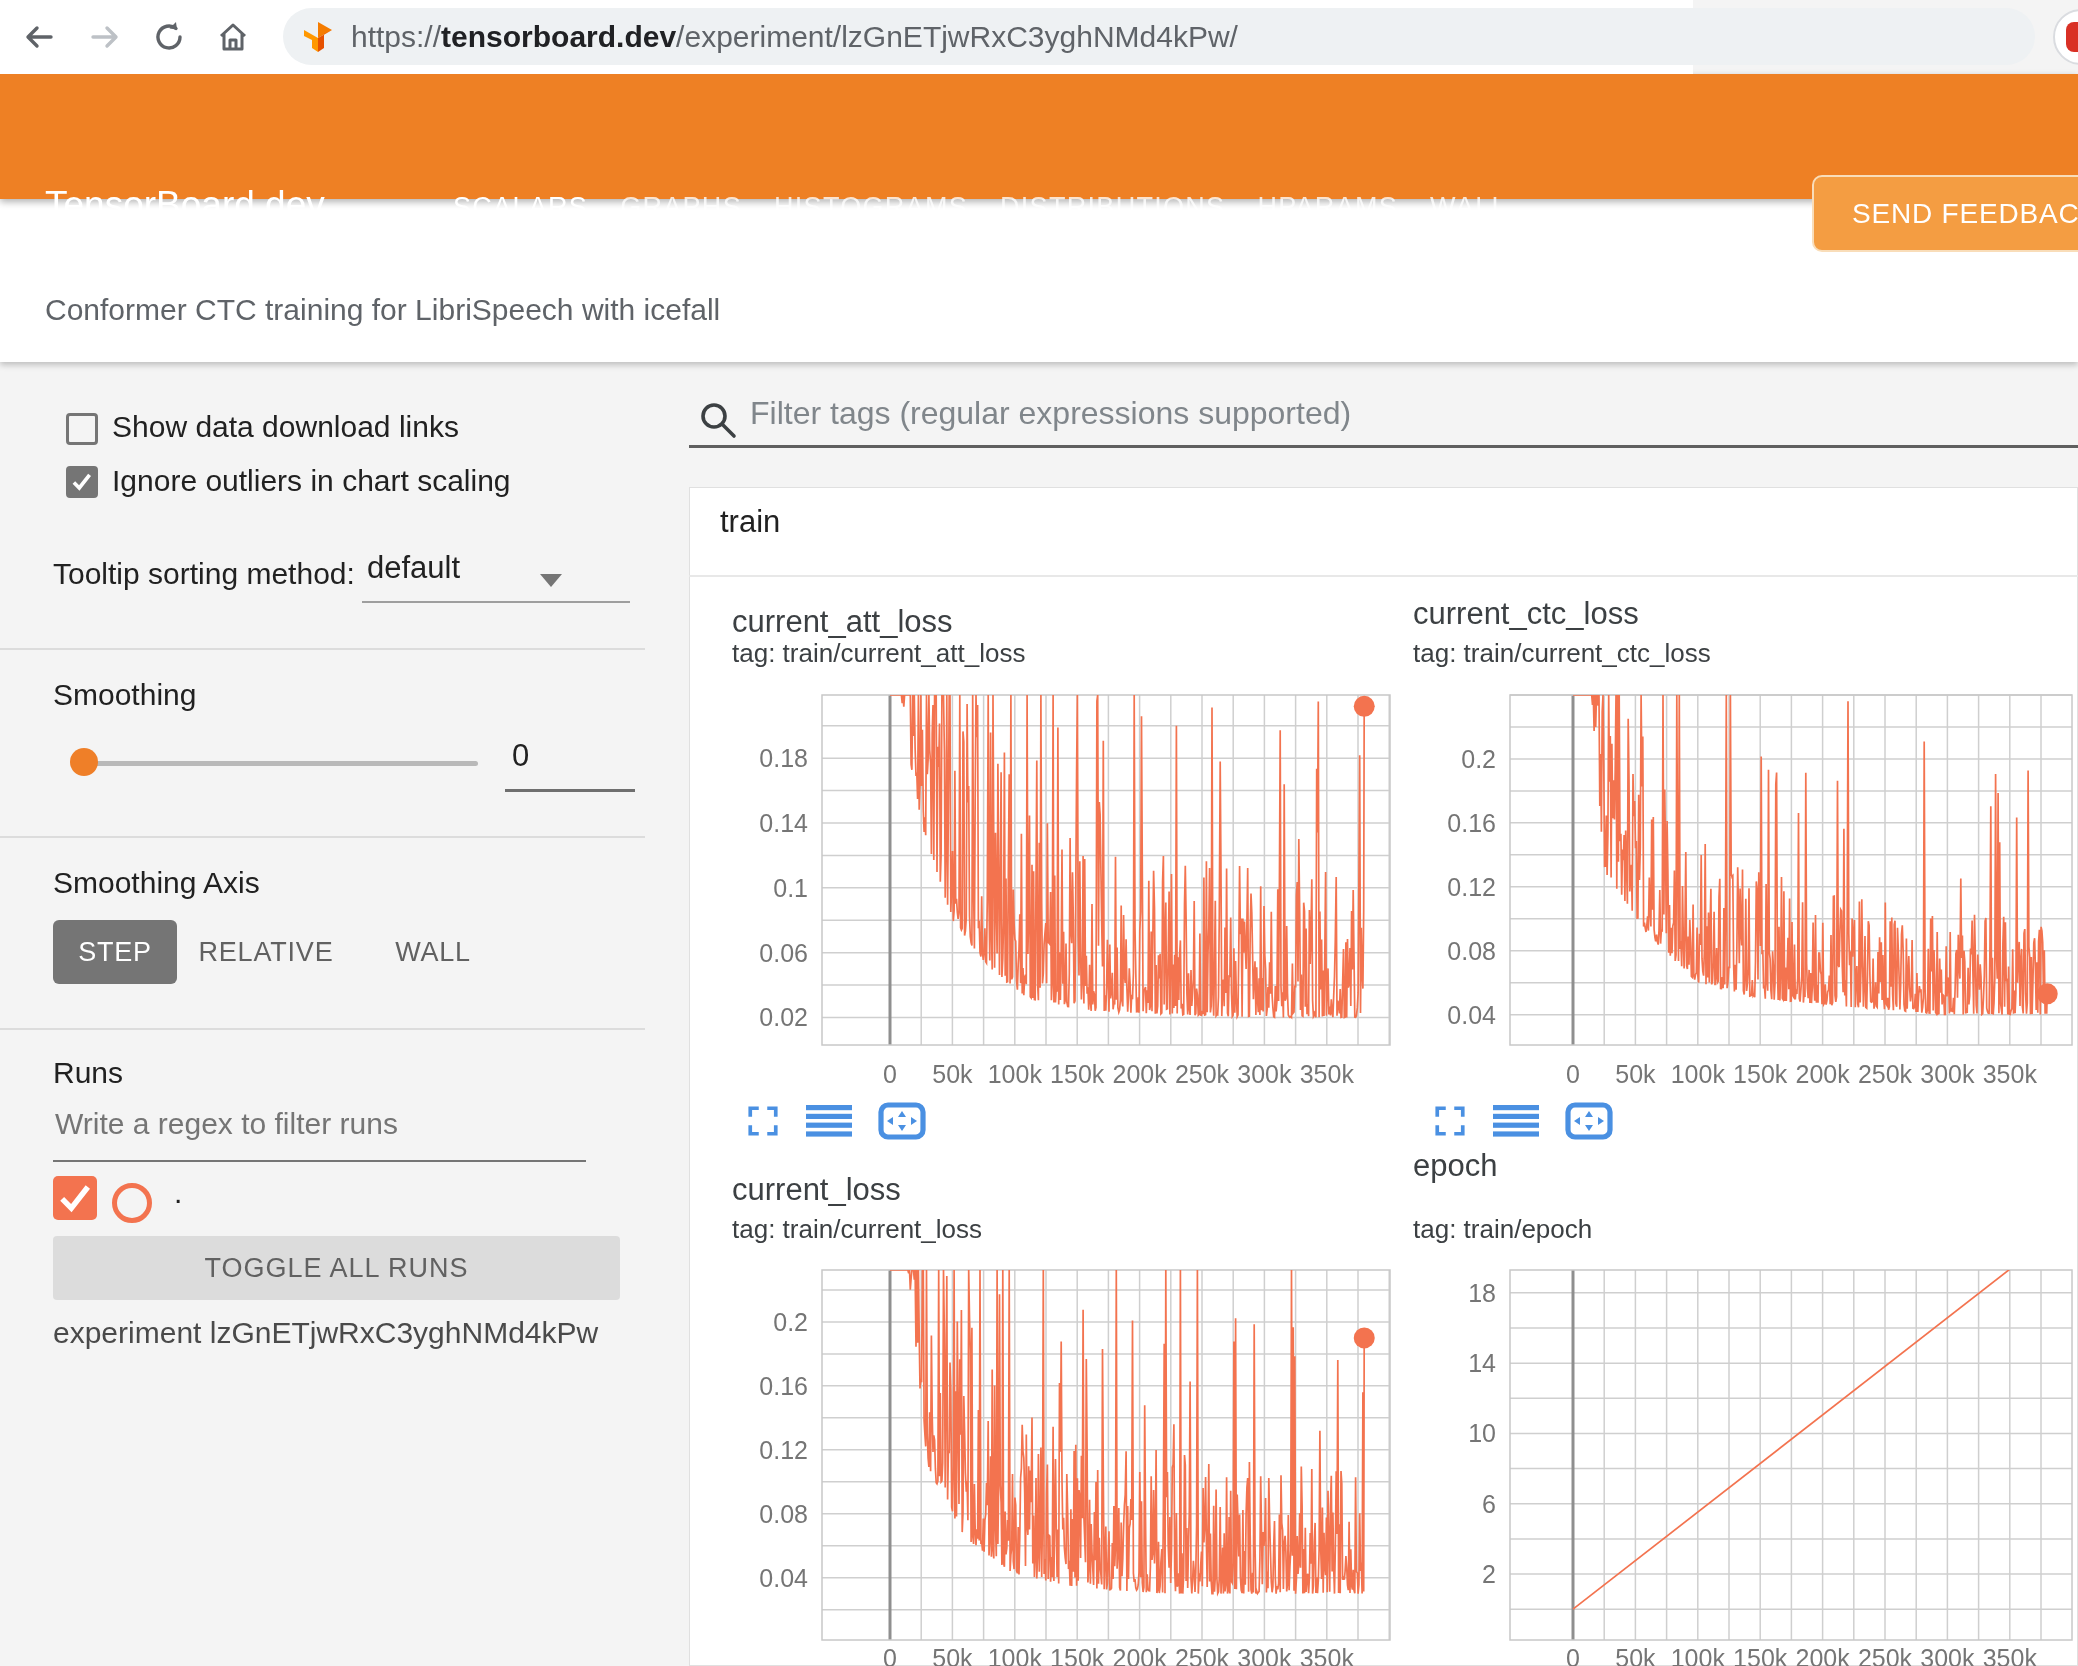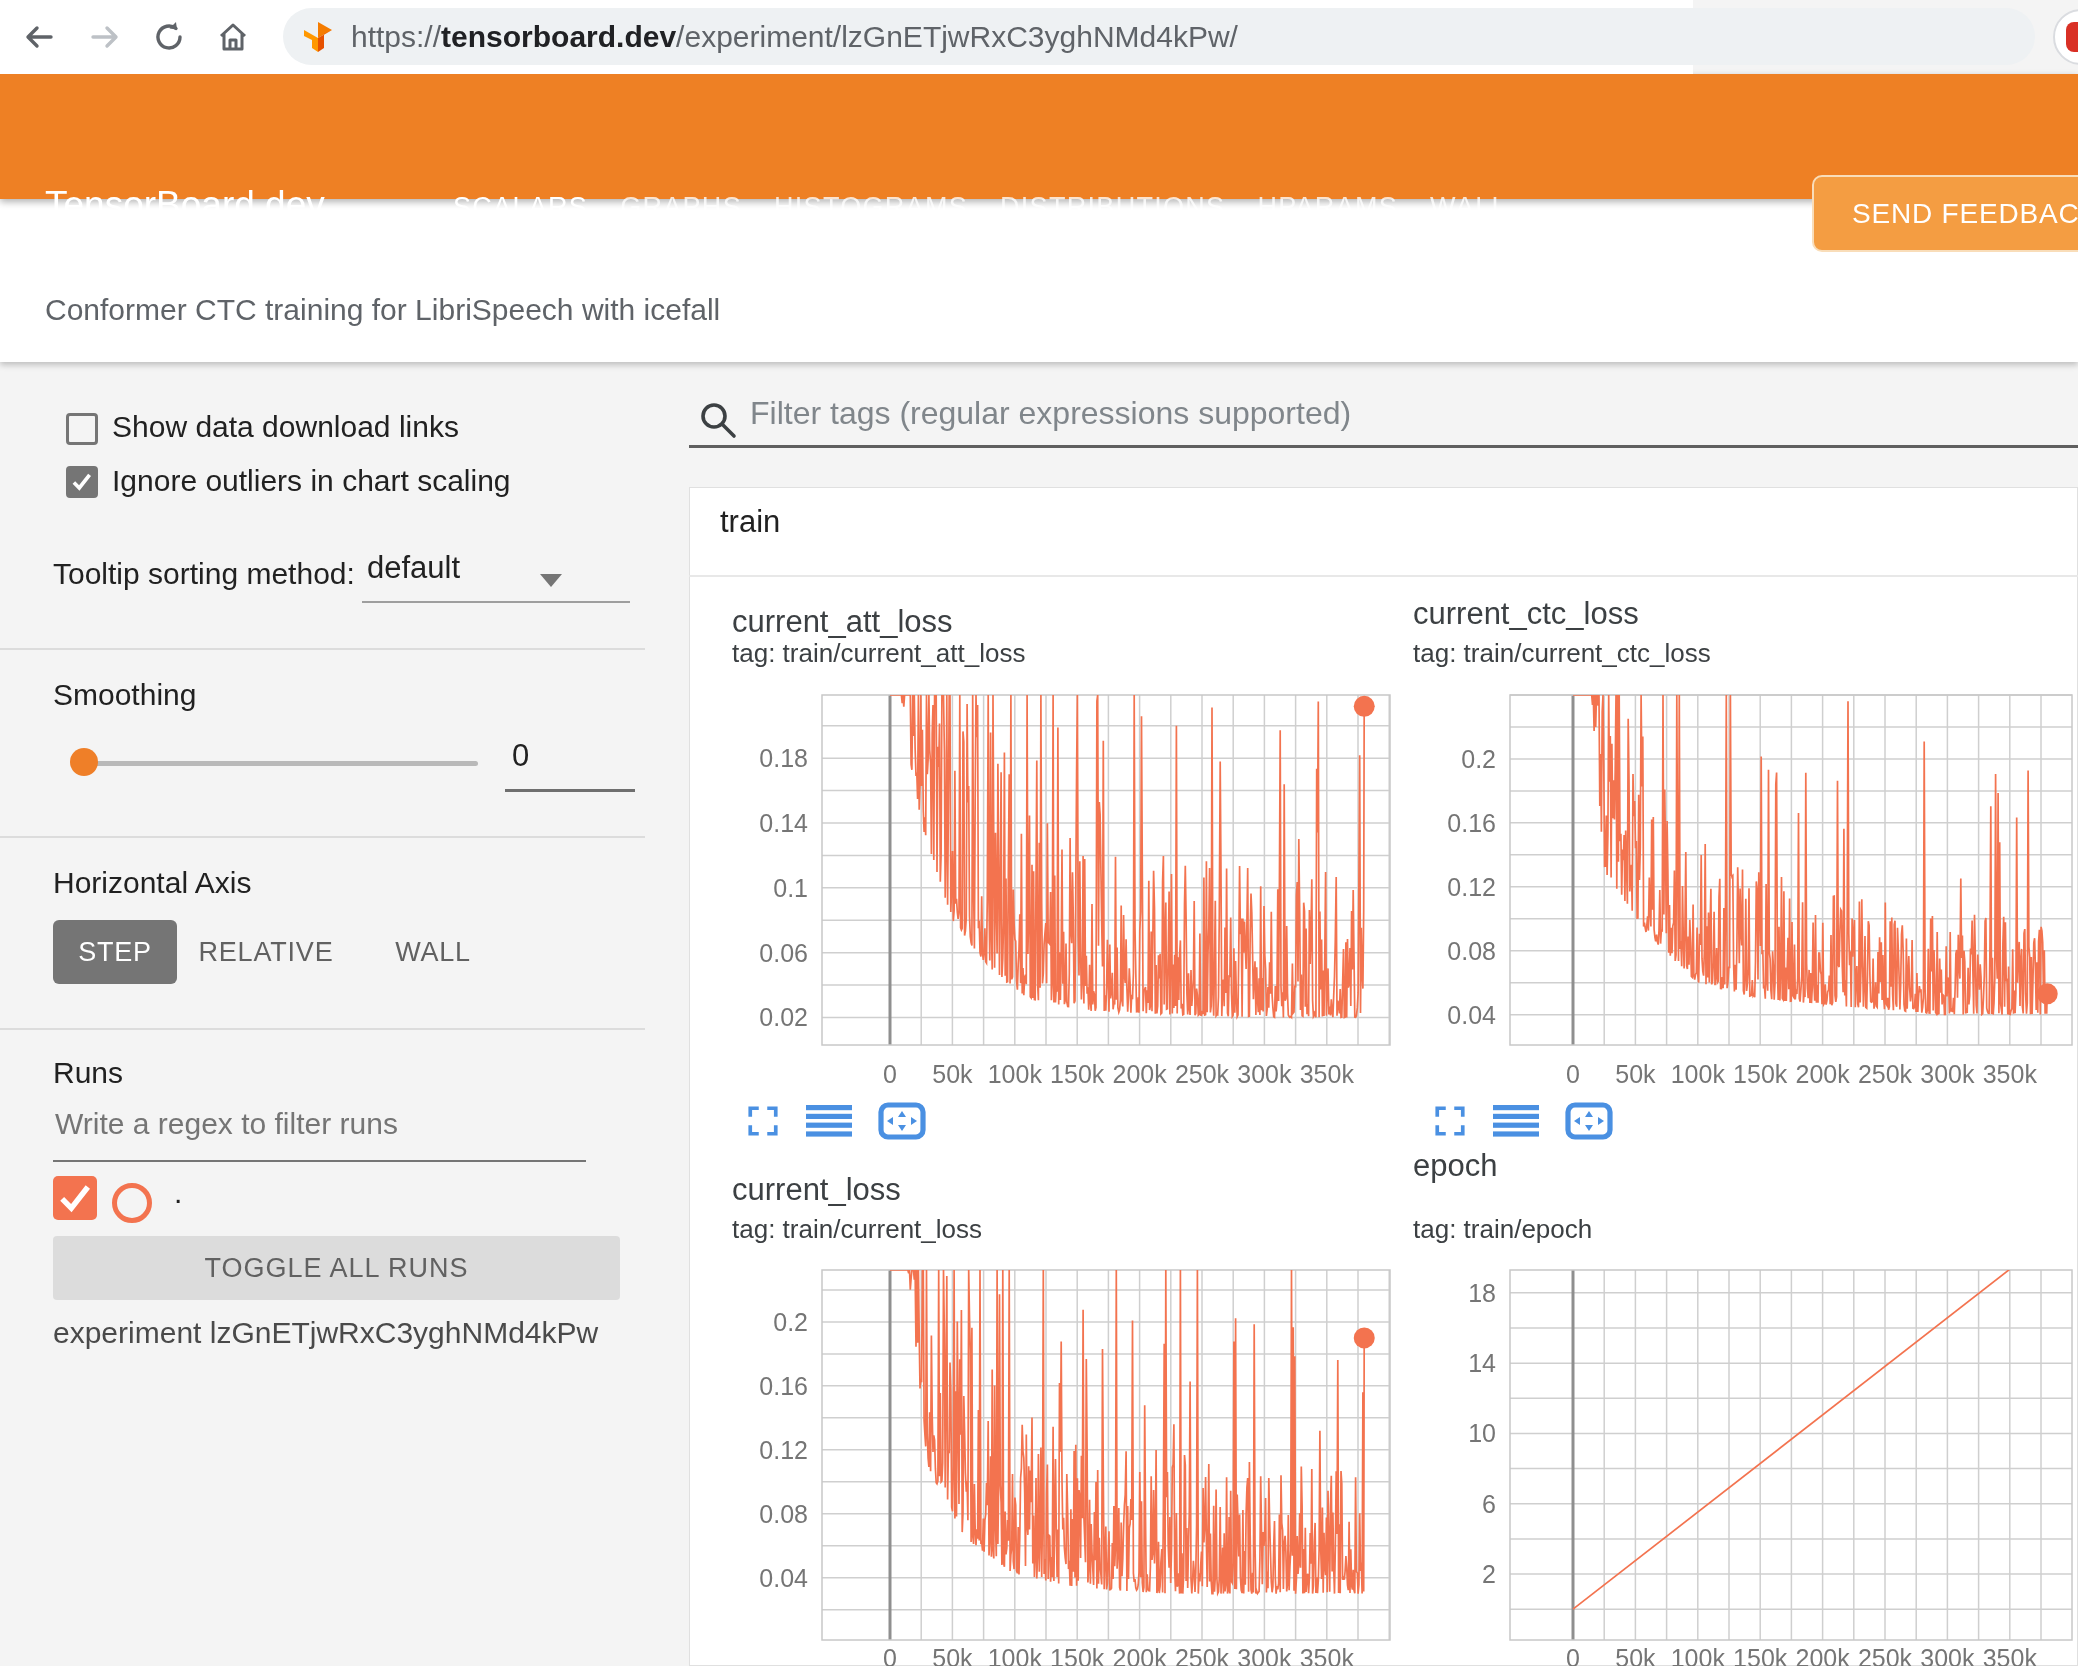--- a/index.html
+++ b/index.html
@@ -141,21 +141,21 @@
   <div class="abs divider" style="top:648px;"></div>
 
   <span class="abs side-label" style="left:53px;top:678px;">Smoothing</span>
   <span id="slider-track" class="abs"></span>
   <span id="slider-thumb" class="abs"></span>
   <span id="smooth-val" class="abs">0</span>
   <span id="smooth-underline" class="abs"></span>
 
   <div class="abs divider" style="top:836px;"></div>
 
-  <span class="abs side-label" style="left:53px;top:866px;">Horizontal Axis</span>
+  <span class="abs side-label" style="left:53px;top:866px;">Smoothing Axis</span>
   <div id="axis-step" class="abs axis-btn">STEP</div>
   <div id="axis-relative" class="abs axis-btn">RELATIVE</div>
   <div id="axis-wall" class="abs axis-btn">WALL</div>
 
   <div class="abs divider" style="top:1028px;"></div>
 
   <span class="abs side-label" style="left:53px;top:1056px;">Runs</span>
   <input id="runs-input" class="abs" placeholder="Write a regex to filter runs" style="">
   <span id="runs-underline" class="abs"></span>
 

